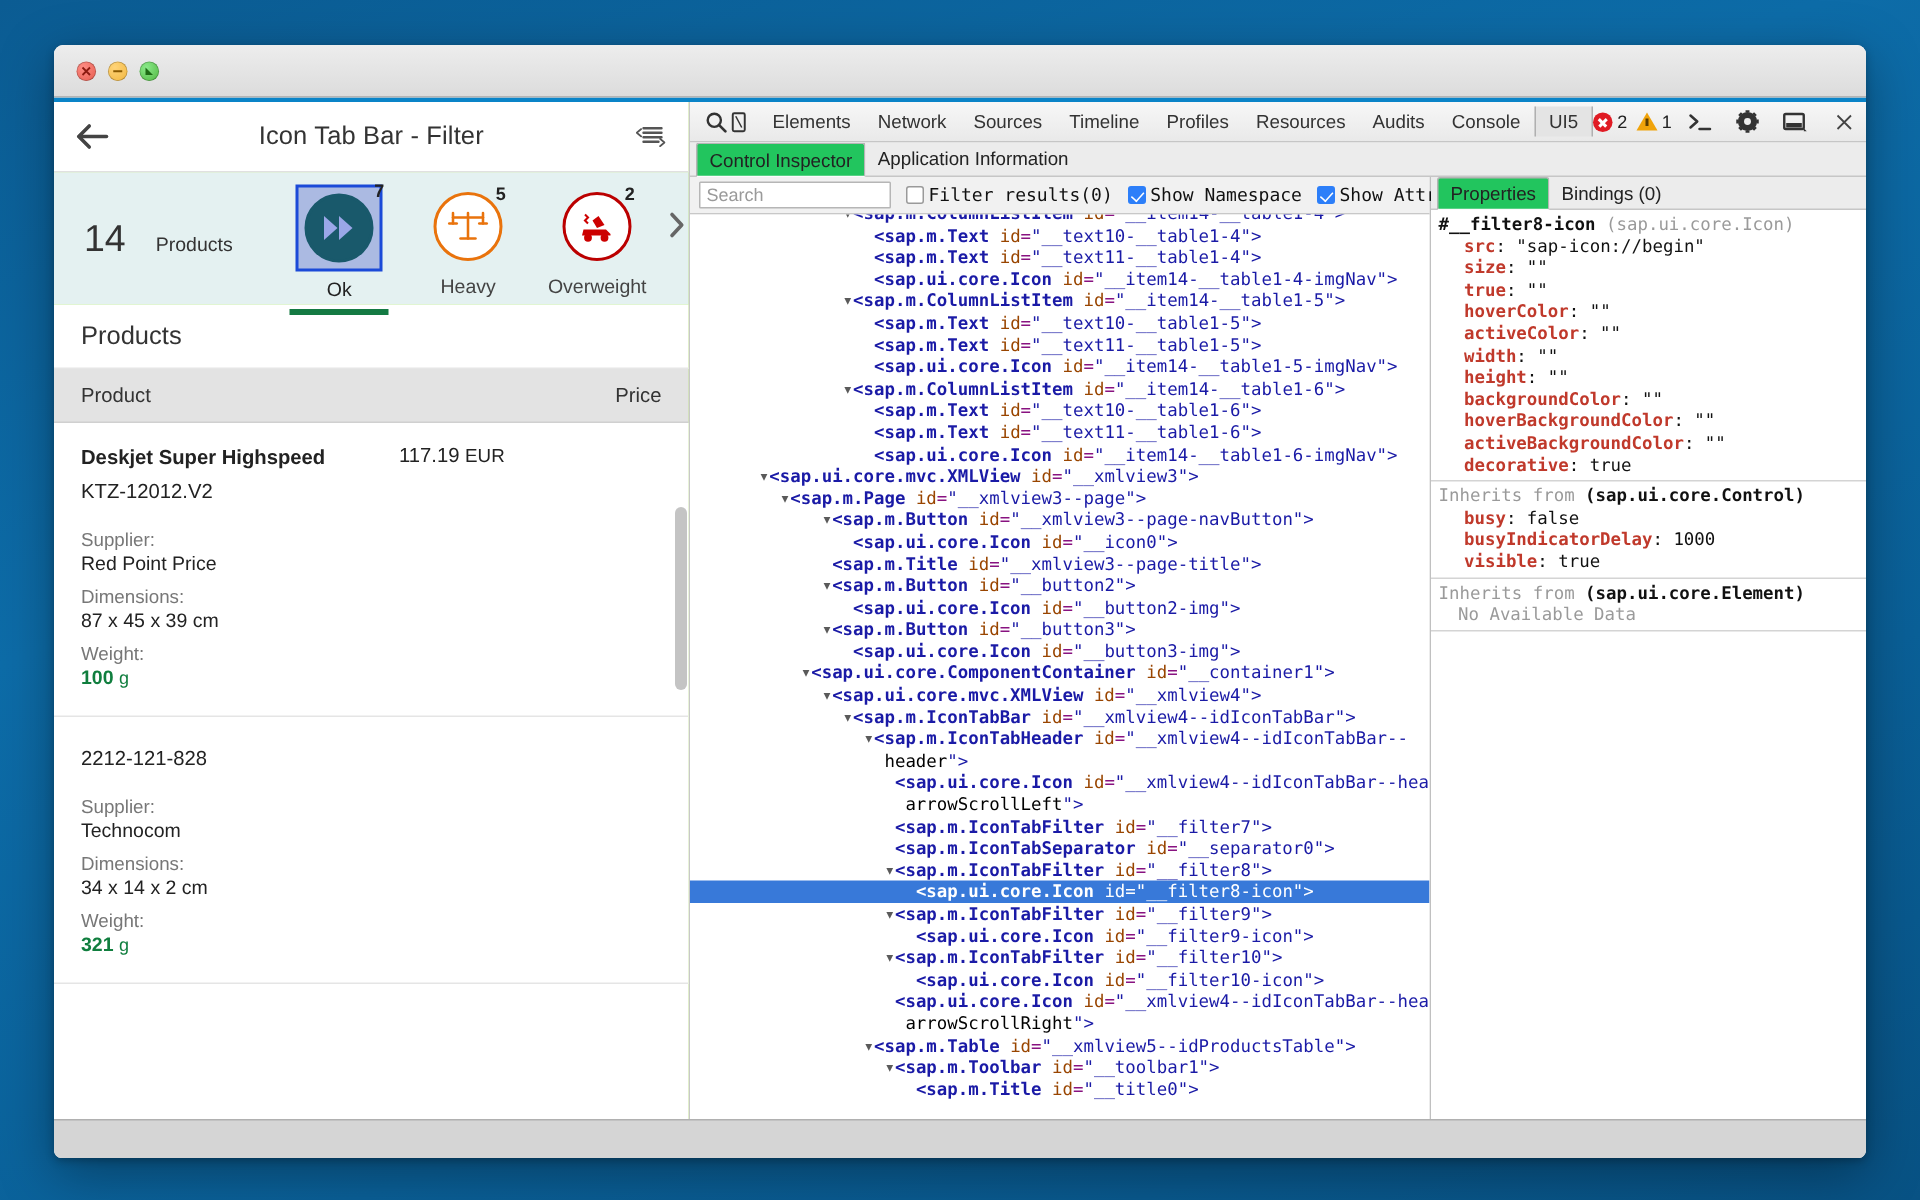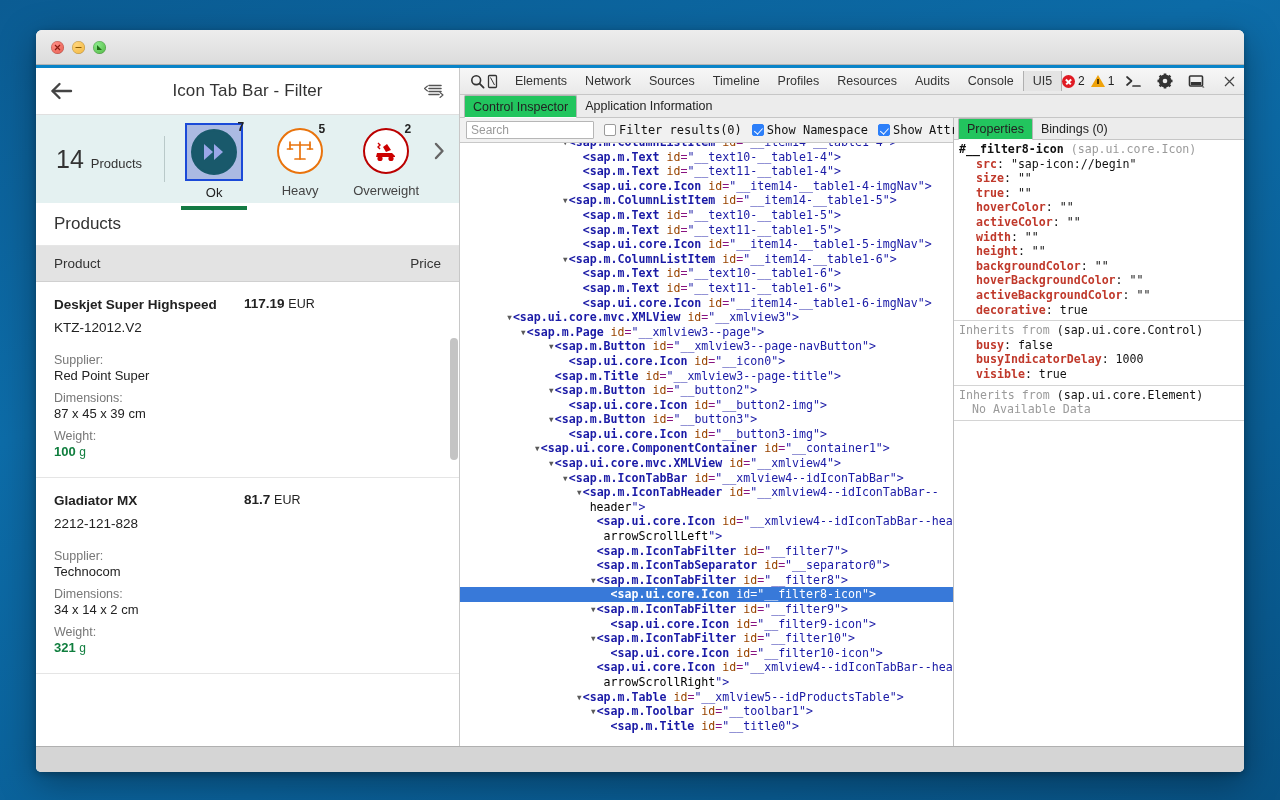--- a/index.html
+++ b/index.html
@@ -91,21 +91,21 @@
     background: #e4f1f1;
     display: flex;
     align-items: center;
     padding: 0 4px 0 20px;
     height: 88px;
     position: relative;
   }
   #count-block {
     display: flex;
     align-items: baseline;
-    gap: 7px;
+    gap: 20px;
     padding-right: 22px;
   }
   #count-num { font-size: 25px; color: #333; font-weight: 400; }
   #count-label { font-size: 13px; color: #333; }
   .tab-divider {
     width: 1px;
     height: 46px;
     background: #b9c9c9;
     margin-right: 6px;
   }
@@ -214,21 +214,21 @@
     font-weight: bold;
     color: #222;
     line-height: 1.35;
     max-width: 190px;
   }
   .prow-price {
     font-size: 13.5px;
     color: #222;
     white-space: nowrap;
   }
-  .prow-price b { font-weight: bold; }
+  .prow-price b { font-weight: normal; margin-left: 22px; }
   .prow-price span.unit { font-weight: normal; font-size: 12.5px; }
   .prow-sku {
     font-size: 13.5px;
     color: #222;
     margin-top: 6px;
   }
   .prow-attrs { margin-top: 18px; }
   .attr-label { font-size: 12.5px; color: #777; margin-top: 8px; }
   .attr-label:first-child { margin-top: 0; }
   .attr-value { font-size: 13px; color: #222; margin-top: 1px; }
@@ -438,21 +438,21 @@
     font-family: "DejaVu Sans Mono", monospace;
     font-size: 11.6px;
     line-height: 14.6px;
     background: #fff;
   }
   .psection { border-bottom: 1px solid #d4d4d4; padding: 2px 0 3px 0; }
   .phead { padding-left: 5px; white-space: pre; }
   .phead .pid { color: #111; font-weight: bold; }
   .phead .pclass { color: #9a9a9a; }
   .phead .inh { color: #9a9a9a; }
-  .phead .inhc { color: #111; font-weight: normal; }
+  .phead .inhc { color: #111; font-weight: bold; }
   .prop { padding-left: 22px; white-space: pre; }
   .pname { color: #c0392b; font-weight: bold; }
   .pval { color: #111; }
   .pnone { padding-left: 18px; color: #9a9a9a; }
 
   #bottom-strip {
     flex: 0 0 auto;
     height: 26px;
     background: #d5d5d5;
     border-top: 1px solid #b0b0b0;
@@ -588,36 +588,29 @@
           <div class="prow-top">
             <div class="prow-name">Deskjet Super Highspeed</div>
             <div class="prow-price">
               <b>117.19</b>
               <span class="unit">EUR</span>
             </div>
           </div>
           <div class="prow-sku">KTZ-12012.V2</div>
           <div class="prow-attrs">
             <div class="attr-label">Supplier:</div>
-            <div class="attr-value">Red Point Super</div>
+            <div class="attr-value">Red Point Price</div>
             <div class="attr-label">Dimensions:</div>
             <div class="attr-value">87 x 45 x 39 cm</div>
             <div class="attr-label">Weight:</div>
             <div class="attr-value good"><span>100</span> <span class="unit">g</span></div>
           </div>
         </div>
 
         <div class="product-row">
-          <div class="prow-top">
-            <div class="prow-name">Gladiator MX</div>
-            <div class="prow-price">
-              <b>81.7</b>
-              <span class="unit">EUR</span>
-            </div>
-          </div>
           <div class="prow-sku">2212-121-828</div>
           <div class="prow-attrs">
             <div class="attr-label">Supplier:</div>
             <div class="attr-value">Technocom</div>
             <div class="attr-label">Dimensions:</div>
             <div class="attr-value">34 x 14 x 2 cm</div>
             <div class="attr-label">Weight:</div>
             <div class="attr-value good"><span>321</span> <span class="unit">g</span></div>
           </div>
         </div>

